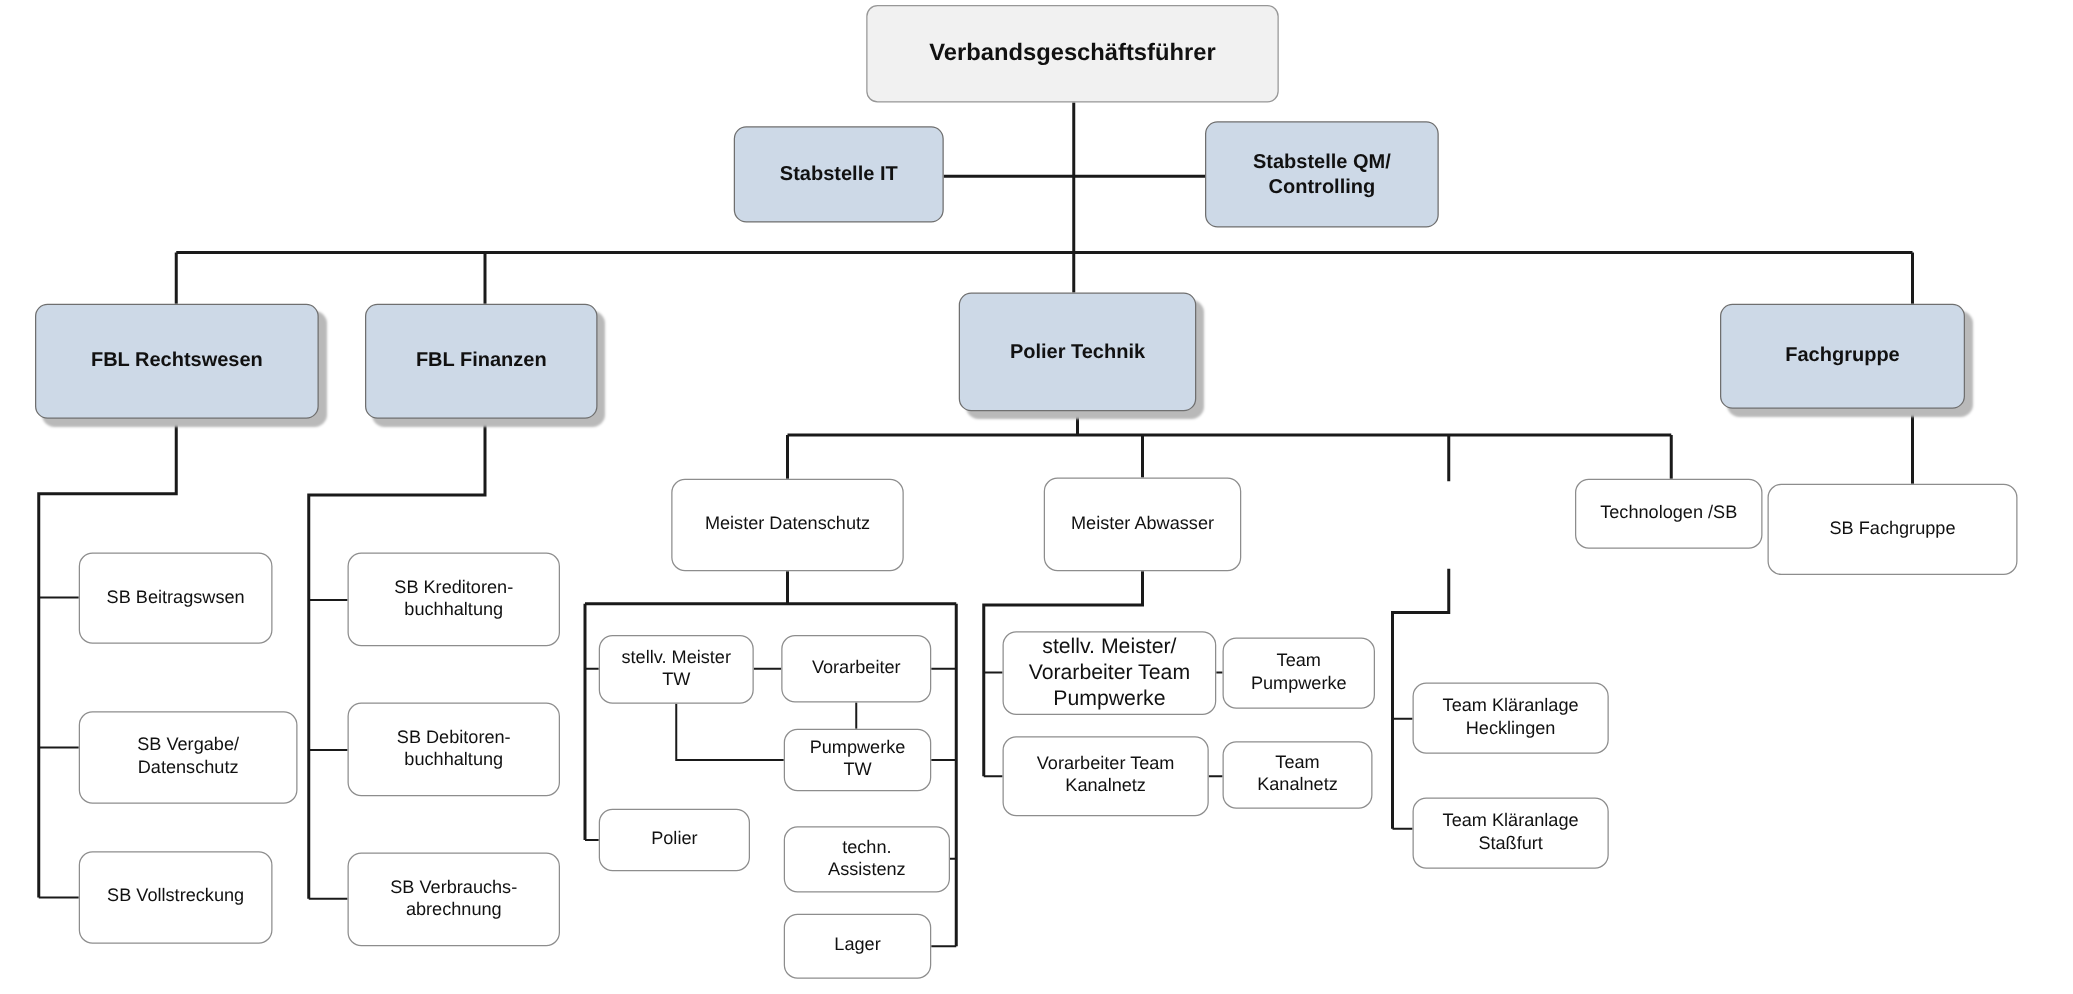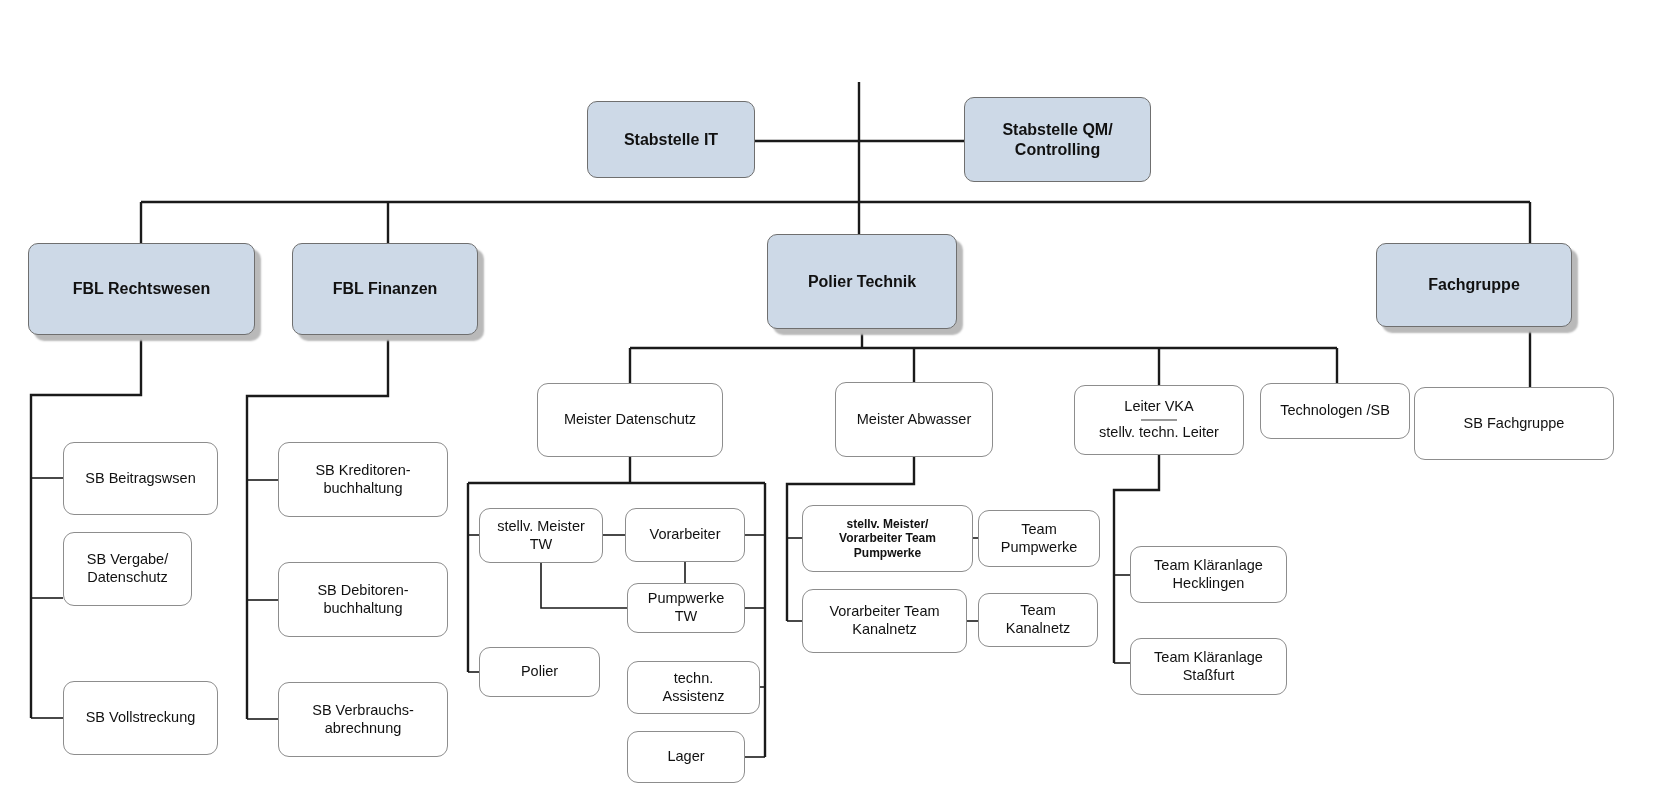--- a/index.html
+++ b/index.html
@@ -19,21 +19,21 @@
   }
   .blue {
     background:#cdd9e7; border:1.5px solid #6f6f6f; border-radius:10px;
     font-weight:bold; font-size:16px;
   }
   .gray {
     background:#f1f1f1; border:1.5px solid #979797; border-radius:9px;
     font-weight:bold; font-size:19px;
   }
   .shadow { box-shadow:6px 6px 2px #b9b9b9; }
-  .sm { font-size:12px;font-weight:bold; }
+  .sm { font-size:17px; }
   .vka-divider { width:36px; height:0; border-top:2px solid #999; margin:3px 0; }
 </style>
 </head>
 <body>
 
 <div id="canvas">
 
   <svg id="wires" viewBox="0 0 1658 795">
     <g stroke="#1a1a1a" stroke-width="2.4" fill="none">
       <path d="M859 82 V234"></path>
@@ -76,32 +76,33 @@
       <path d="M745 757 H765"></path>
       <path d="M787 538 H802"></path>
       <path d="M973 538 H978"></path>
       <path d="M787 621 H802"></path>
       <path d="M967 621 H978"></path>
       <path d="M1114 575 H1130"></path>
       <path d="M1114 663 H1130"></path>
     </g>
   </svg>
 
+  <div class="node gray" style="left:693px;top:4px;width:330px;height:78px"><span>Verbandsgeschäftsführer</span></div>
 
   <div class="node blue" style="left:587px;top:101px;width:168px;height:77px"><span>Stabstelle IT</span></div>
   <div class="node blue" style="left:964px;top:97px;width:187px;height:85px"><span>Stabstelle QM/
 Controlling</span></div>
 
   <div class="node blue shadow" style="left:28px;top:243px;width:227px;height:92px"><span>FBL Rechtswesen</span></div>
   <div class="node blue shadow" style="left:292px;top:243px;width:186px;height:92px"><span>FBL Finanzen</span></div>
   <div class="node blue shadow" style="left:767px;top:234px;width:190px;height:95px"><span>Polier Technik</span></div>
   <div class="node blue shadow" style="left:1376px;top:243px;width:196px;height:84px"><span>Fachgruppe</span></div>
 
   <div class="node white" style="left:63px;top:442px;width:155px;height:73px"><span>SB Beitragswsen</span></div>
-  <div class="node white" style="left:63px;top:532px;width:129px;height:74px"><span>SB Vergabe/
+  <div class="node white" style="left:63px;top:569px;width:175px;height:74px"><span>SB Vergabe/
 Datenschutz</span></div>
   <div class="node white" style="left:63px;top:681px;width:155px;height:74px"><span>SB Vollstreckung</span></div>
 
   <div class="node white" style="left:278px;top:442px;width:170px;height:75px"><span>SB Kreditoren-
 buchhaltung</span></div>
   <div class="node white" style="left:278px;top:562px;width:170px;height:75px"><span>SB Debitoren-
 buchhaltung</span></div>
   <div class="node white" style="left:278px;top:682px;width:170px;height:75px"><span>SB Verbrauchs-
 abrechnung</span></div>
 
@@ -120,25 +121,20 @@
   <div class="node white sm" style="left:802px;top:505px;width:171px;height:67px"><span>stellv. Meister/
 Vorarbeiter Team
 Pumpwerke</span></div>
   <div class="node white" style="left:978px;top:510px;width:122px;height:57px"><span>Team
 Pumpwerke</span></div>
   <div class="node white" style="left:802px;top:589px;width:165px;height:64px"><span>Vorarbeiter Team
 Kanalnetz</span></div>
   <div class="node white" style="left:978px;top:593px;width:120px;height:54px"><span>Team
 Kanalnetz</span></div>
 
-  <div class="node white" style="left:1074px;top:385px;width:170px;height:70px">
-    <span>Leiter VKA</span>
-    <div class="vka-divider"></div>
-    <span>stellv. techn. Leiter</span>
-  </div>
   <div class="node white" style="left:1260px;top:383px;width:150px;height:56px"><span>Technologen /SB</span></div>
   <div class="node white" style="left:1130px;top:546px;width:157px;height:57px"><span>Team Kläranlage
 Hecklingen</span></div>
   <div class="node white" style="left:1130px;top:638px;width:157px;height:57px"><span>Team Kläranlage
 Staßfurt</span></div>
 
   <div class="node white" style="left:1414px;top:387px;width:200px;height:73px"><span>SB Fachgruppe</span></div>
 
 </div>
 

